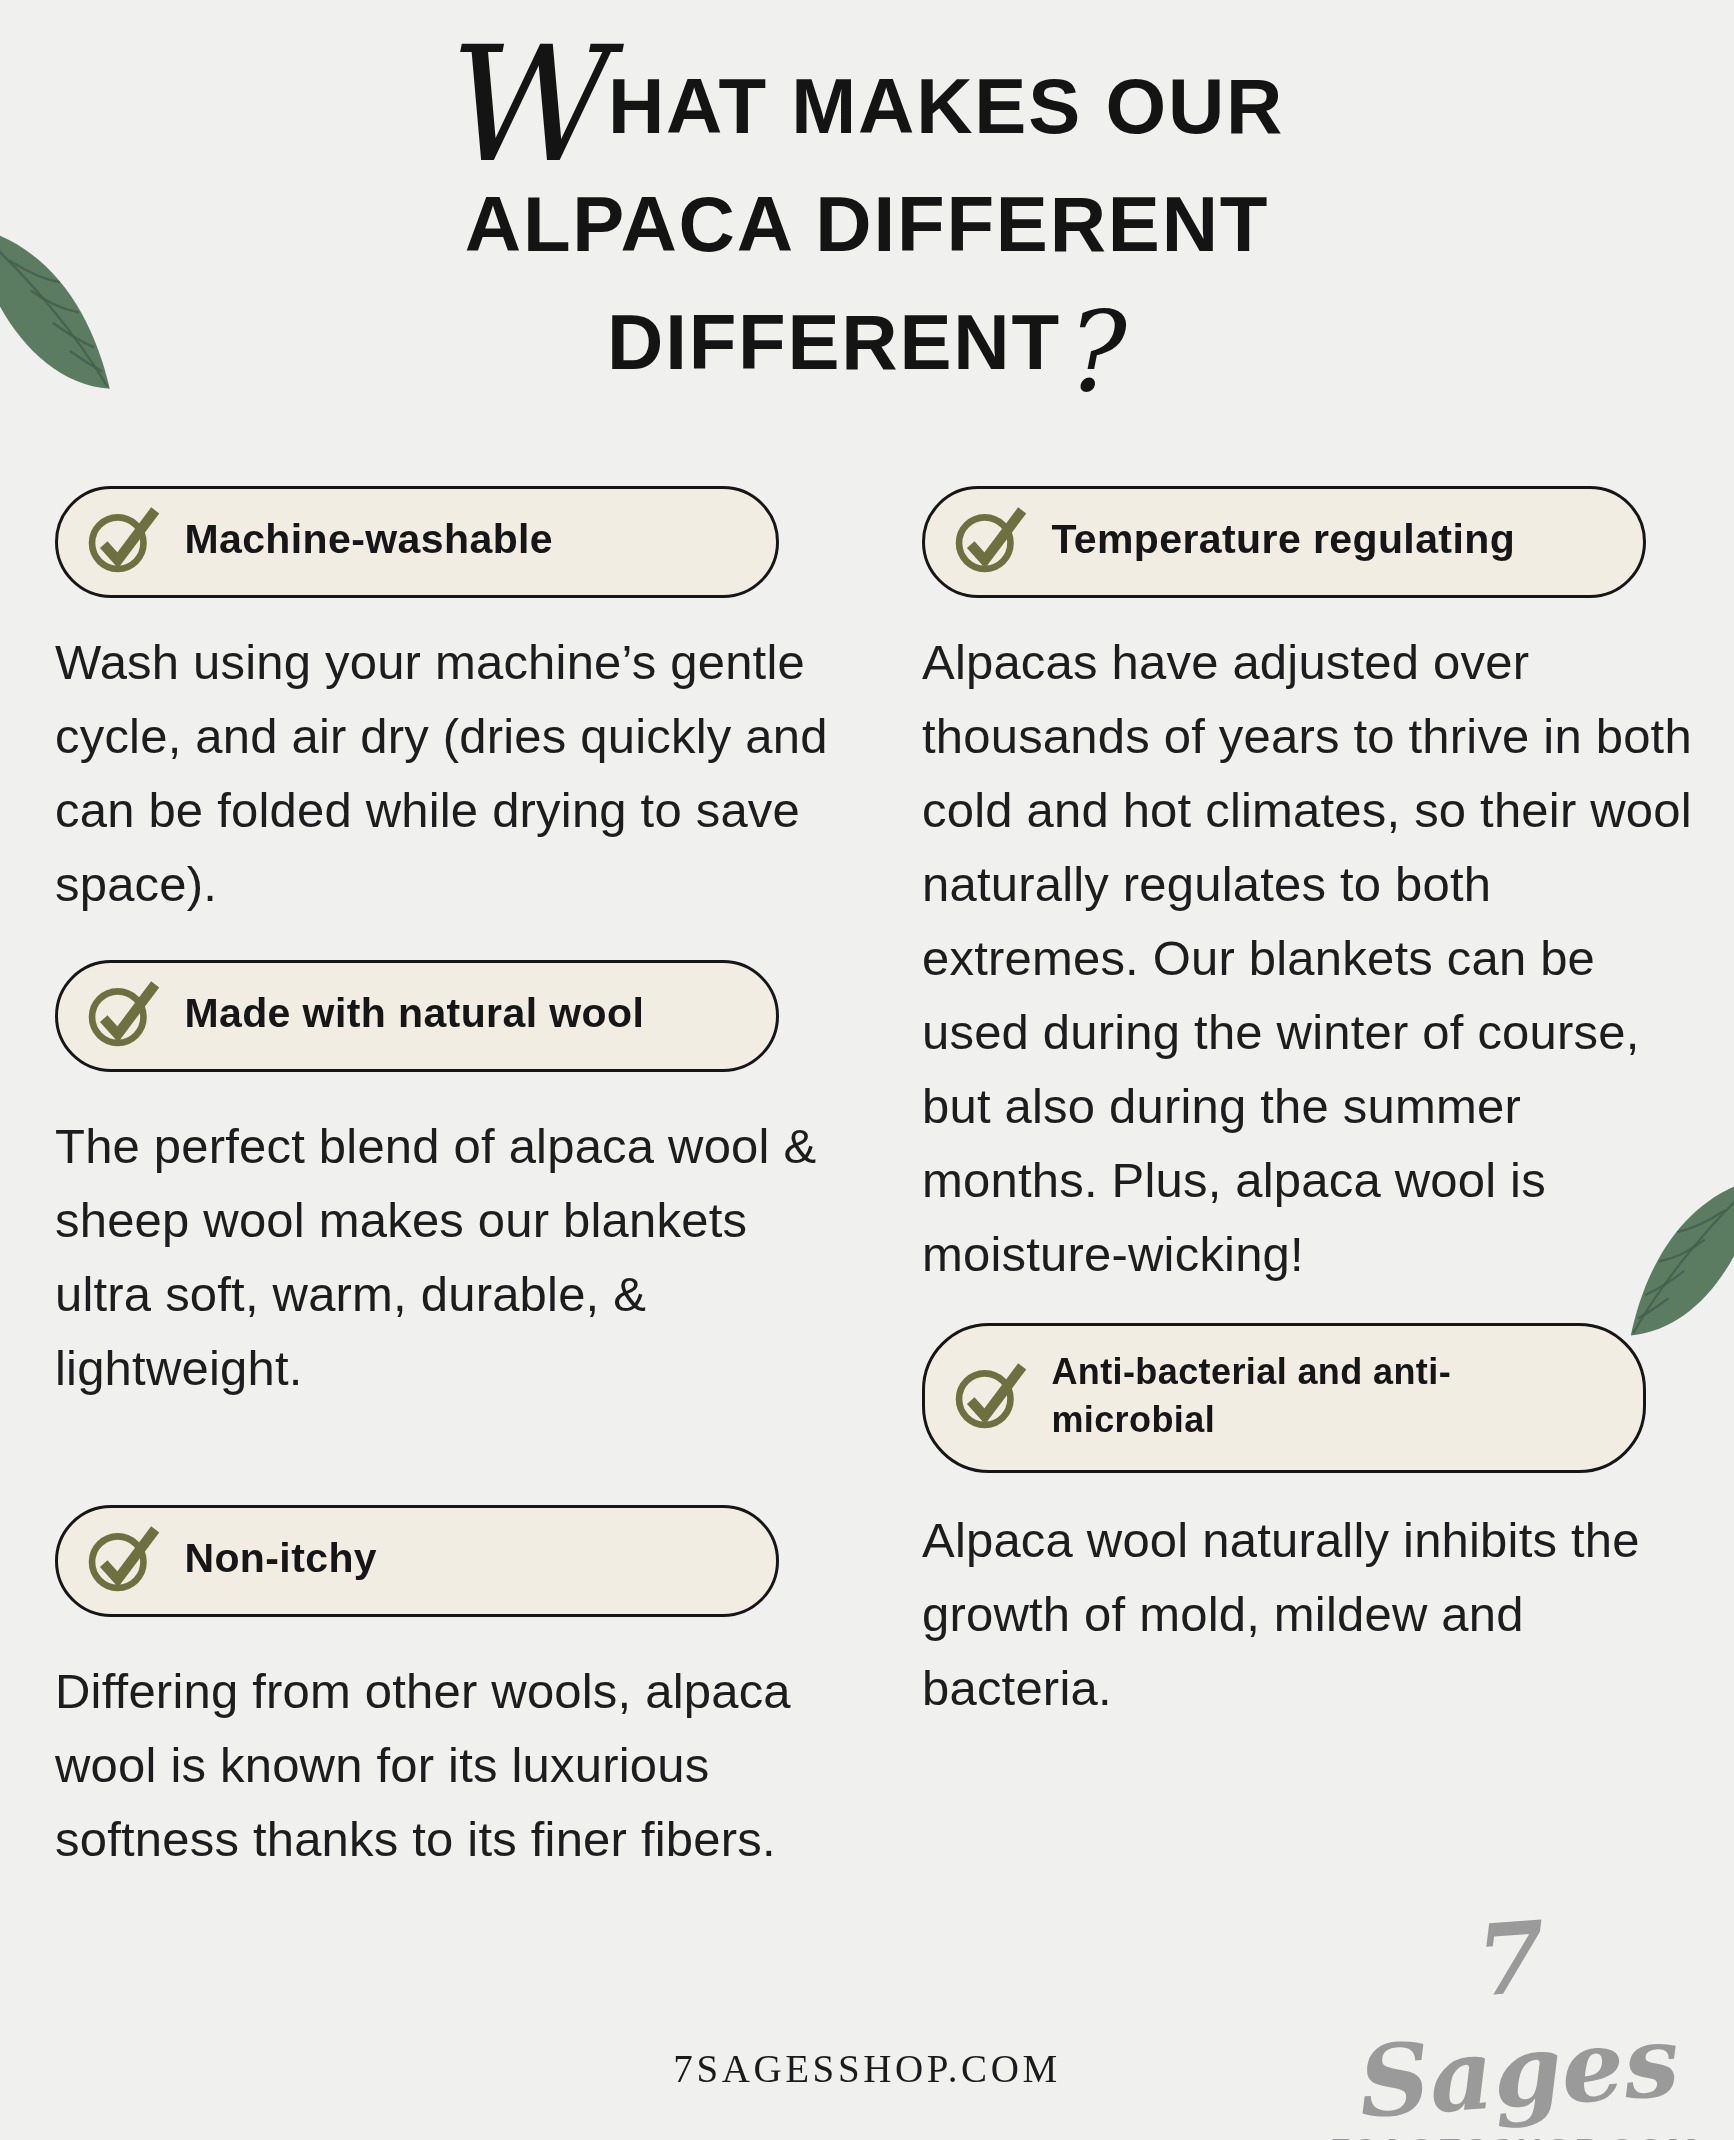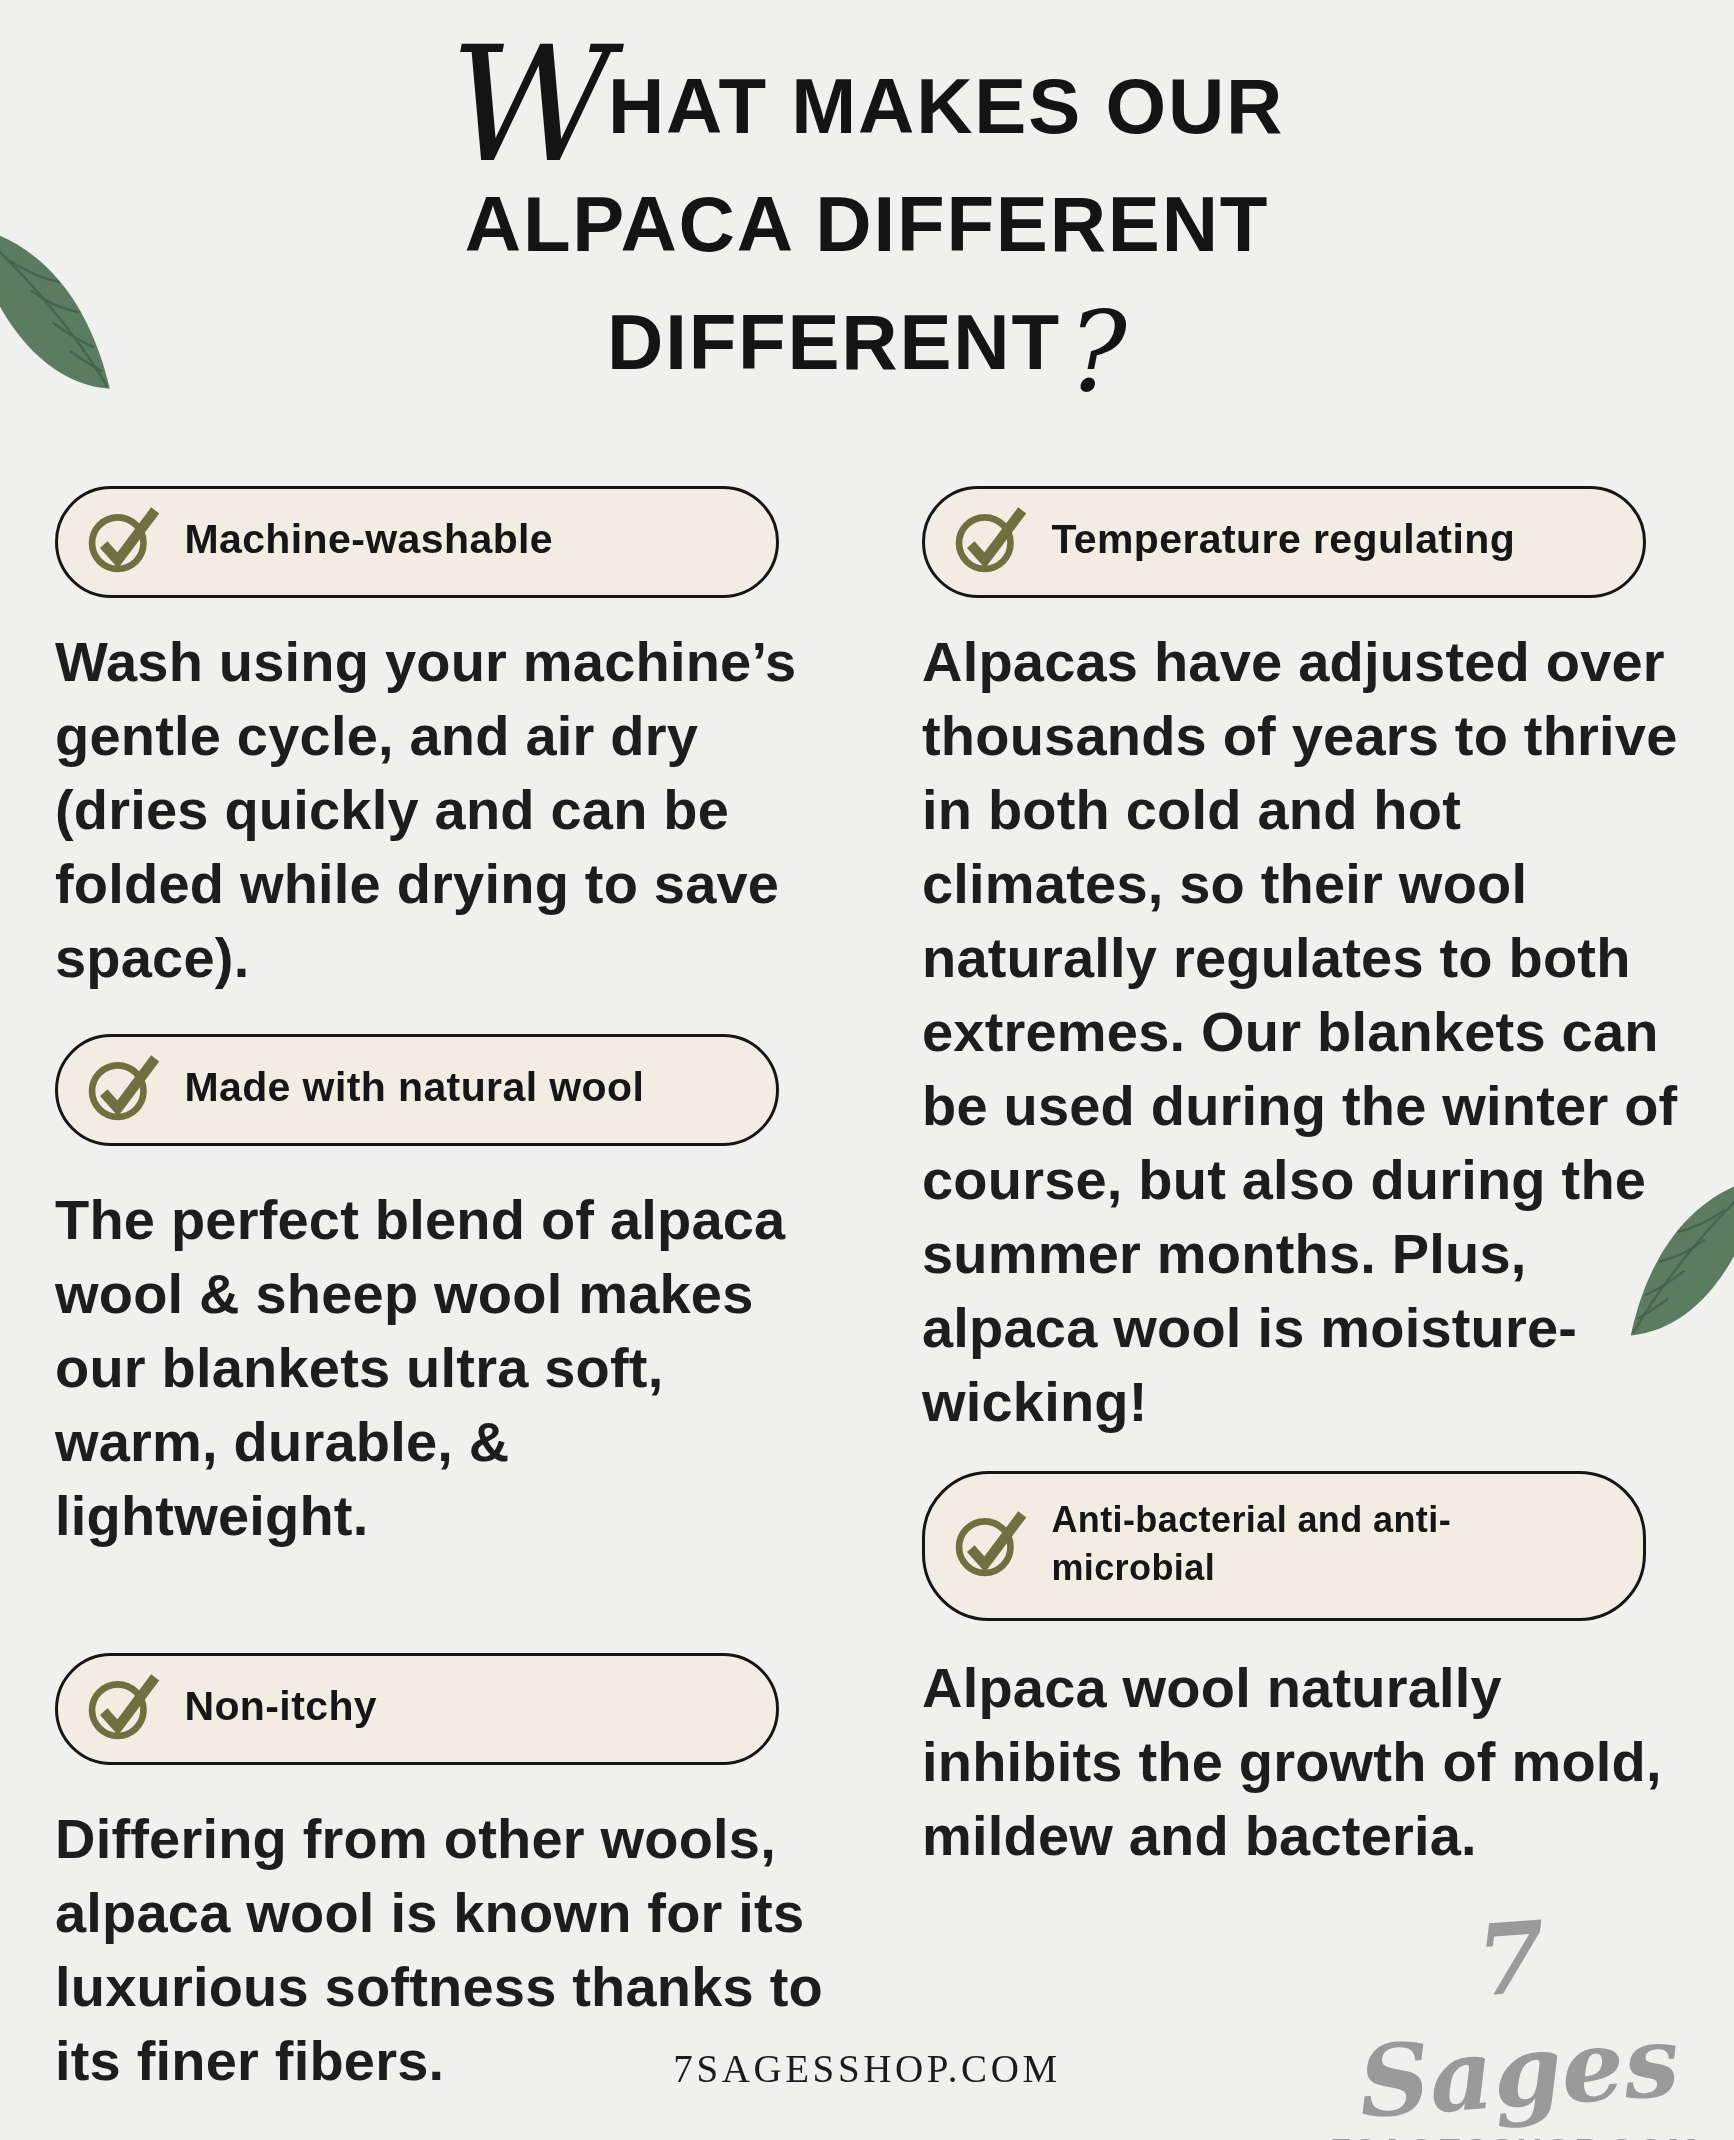--- a/index.html
+++ b/index.html
@@ -49,21 +49,21 @@
     padding:7.1px 32px 10.7px 27px;
   }
   .pill-label{font-weight:700;font-size:41px;line-height:1.12;letter-spacing:0.4px;color:#161616;}
   .pill-tall{min-height:150px;}
   .pill-tall .pill-label{font-size:36px;line-height:48px;max-width:472px;}
 
   .check{width:78px;height:78px;flex:0 0 auto;margin-right:21.4px;}
   .check circle{fill:none;stroke:var(--accent_olive);stroke-width:8.5;}
   .check path{fill:none;stroke:var(--accent_olive);stroke-width:13;stroke-linejoin:miter;stroke-linecap:butt;}
 
-  .body{font-weight:700;font-size:56px;line-height:74px;letter-spacing:0.2px;color:var(--text);margin:0;}
+  .body{font-weight:400;font-size:49px;line-height:74px;letter-spacing:0.2px;color:var(--text);margin:0;}
 
   .col-left .f1 .body{margin-top:27px;}
   .col-left .f2{margin-top:39px;}
   .col-left .f2 .body{margin-top:37px;}
   .col-left .f3{margin-top:100px;}
   .col-left .f3 .body{margin-top:37px;}
 
   .col-right .f1 .body{margin-top:27px;}
   .col-right .f2{margin-top:32px;}
   .col-right .f2 .body{margin-top:30px;}

